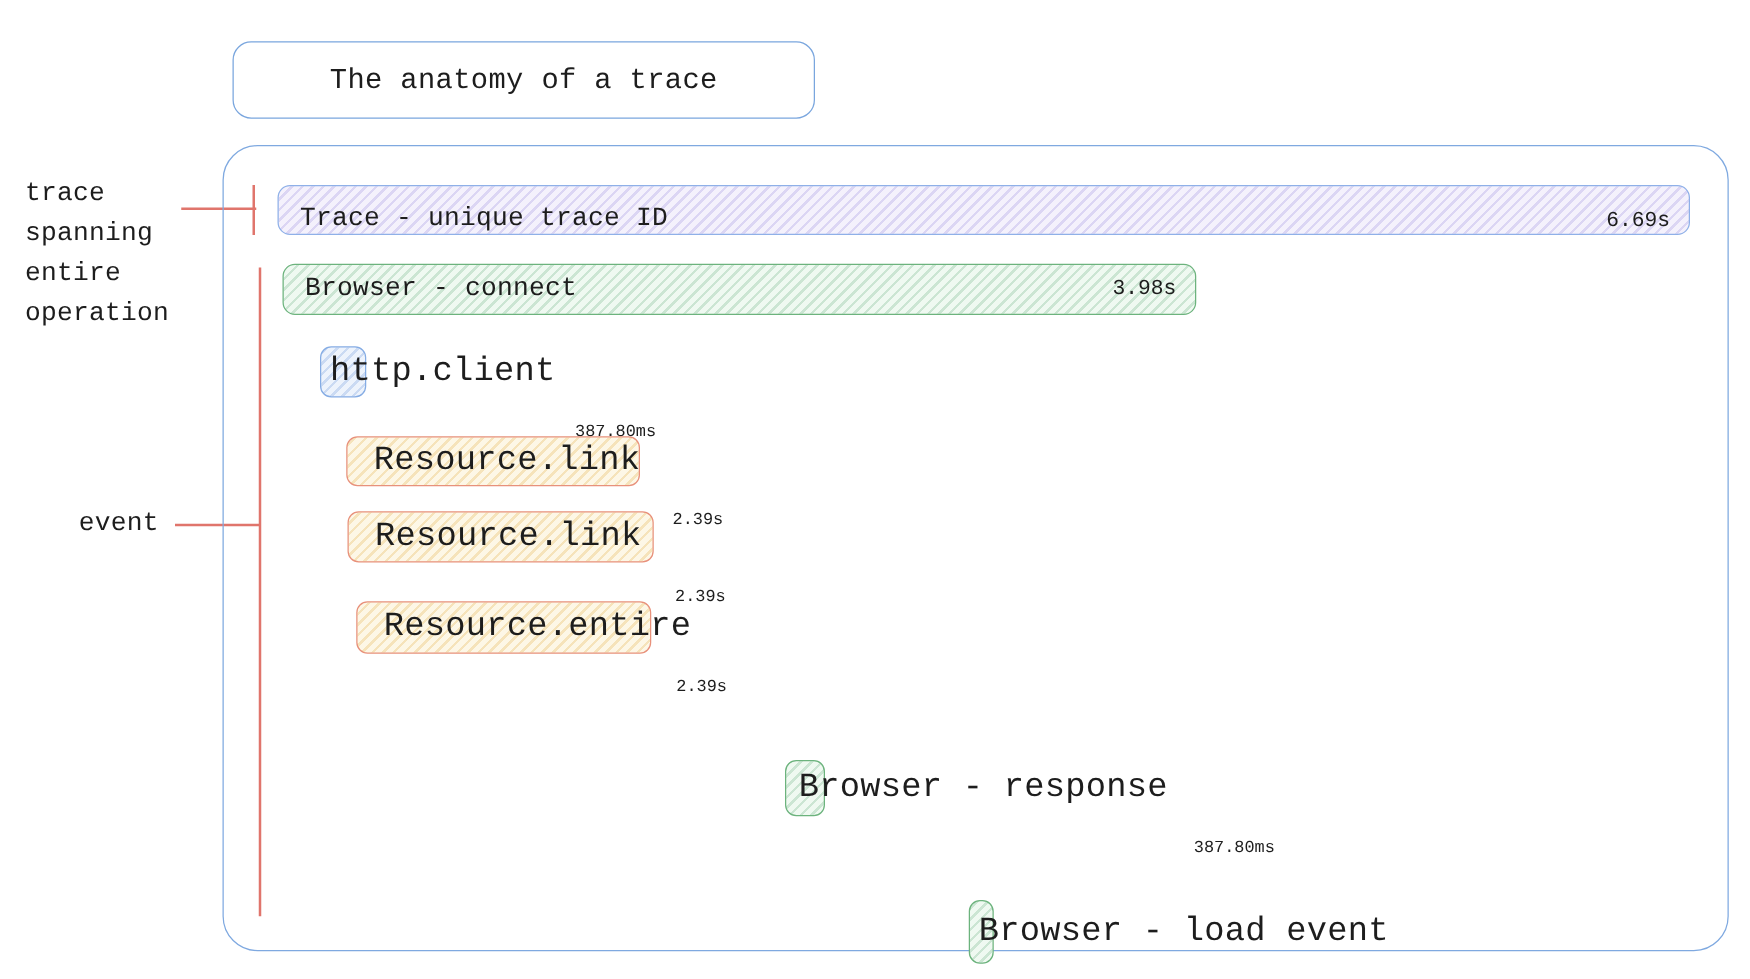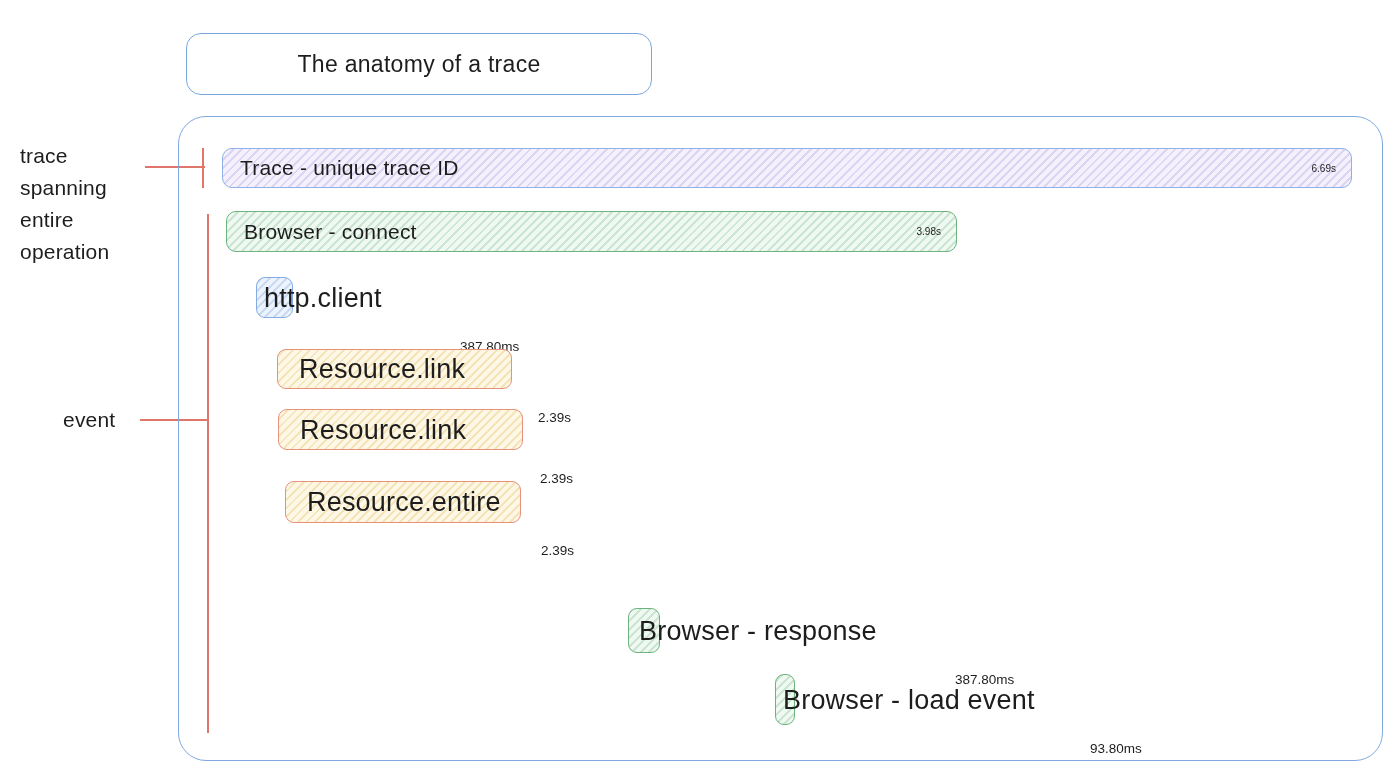--- a/index.html
+++ b/index.html
@@ -1,21 +1,21 @@
 <!DOCTYPE html>
 <html><head>
 <meta charset="utf-8">
 <style>
   html, body { margin: 0; padding: 0; background: #ffffff; }
   .canvas {
     position: relative;
     width: 1400px;
     height: 783px;
     background: #ffffff;
-    font-family: Liberation Sans, sans-serif;
+    font-family: Liberation Mono, monospace;
     color: #1d1d1d;
     overflow: hidden;
   }
 
   
   .title-box {
     position: absolute;
     left: 186px; top: 33px;
     width: 466px; height: 62px;
     border: 1.7px solid #7aa6de;
@@ -49,21 +49,21 @@
 
   
   .bar {
     position: absolute;
     display: flex; align-items: center; justify-content: space-between;
     border: 1.5px solid; border-radius: 10px;
     box-sizing: border-box;
     padding: 0 15px 0 17px;
   }
   .bar-label { font-size: 21px; letter-spacing: .2px; white-space: nowrap; }
-  .bar-duration { font-size: 10px; white-space: nowrap; }
+  .bar-duration { font-size: 17px; white-space: nowrap; }
 
   
   .span-row { position: absolute; }
   .mini-box {
     position: absolute; left: 0; top: 0; height: 100%;
     border: 1.5px solid; border-radius: 9px;
     box-sizing: border-box;
   }
   .flow-label {
     position: absolute; top: 50%; transform: translateY(-50%);
@@ -71,20 +71,21 @@
   }
   .duration {
     position: absolute; top: 50%; transform: translateY(-50%);
     font-size: 13.5px; white-space: nowrap; margin-top: 48px;
   }
 
   
   .hatch-lavender {
     border-color: #8fb0e8;
     background: repeating-linear-gradient(315deg, rgba(132,116,214,0.22) 0 2px, rgba(132,116,214,0) 2px 6px), #f4f1fc;
+    align-items: flex-end;
   }
   .hatch-green {
     border-color: #6cb37d;
     background: repeating-linear-gradient(315deg, rgba(60,150,90,0.20) 0 2px, rgba(60,150,90,0) 2px 6px), #eff9f1;
   }
   .hatch-yellow {
     border-color: #e8917b;
     background: repeating-linear-gradient(315deg, rgba(225,170,60,0.26) 0 2px, rgba(225,170,60,0) 2px 6px), #fdf7e6;
   }
   .hatch-blue {
@@ -152,19 +153,19 @@
     <span class="duration" style="left:256px;">2.39s</span>
   </div>
 
 
   <div class="span-row" style="left:628px; top:608px; width:420px; height:45px;">
     <div class="mini-box hatch-green" style="width:32px;"></div>
     <span class="flow-label" style="left:11px;">Browser - response</span>
     <span class="duration" style="left:327px;">387.80ms</span>
   </div>
 
-  <div class="span-row" style="left:775px; top:674px; width:400px; height:51px;">
+  <div class="span-row" style="left:775px; top:720px; width:400px; height:51px;">
     <div class="mini-box hatch-green" style="width:20px;"></div>
     <span class="flow-label" style="left:8px;">Browser - load event</span>
     <span class="duration" style="left:315px;">93.80ms</span>
   </div>
 
 </div>
 
 </body></html>

